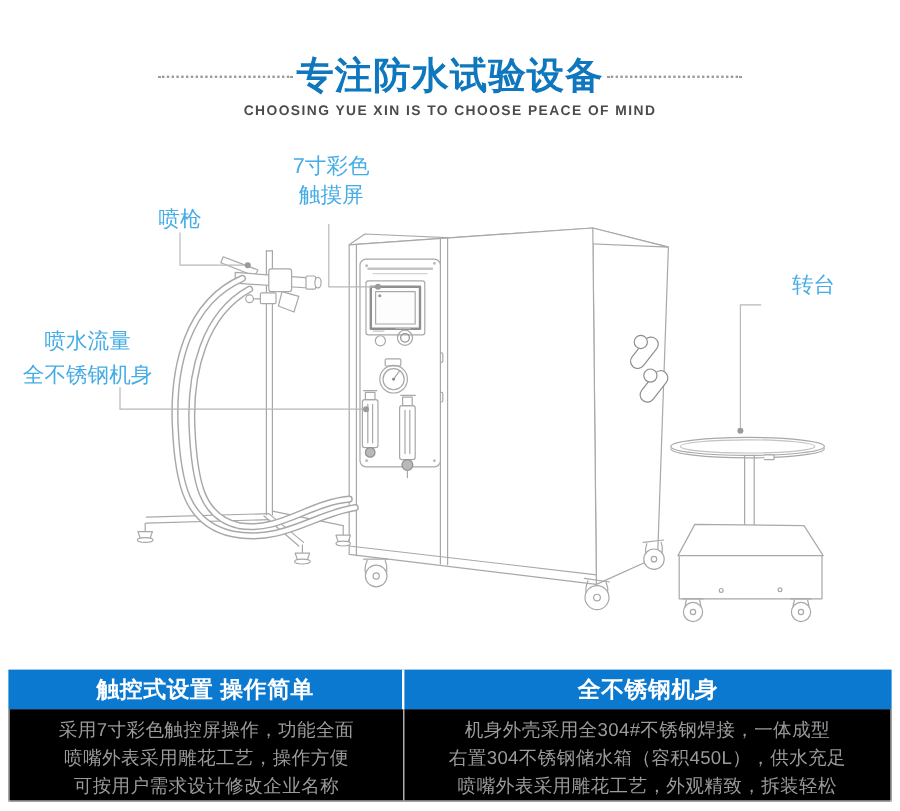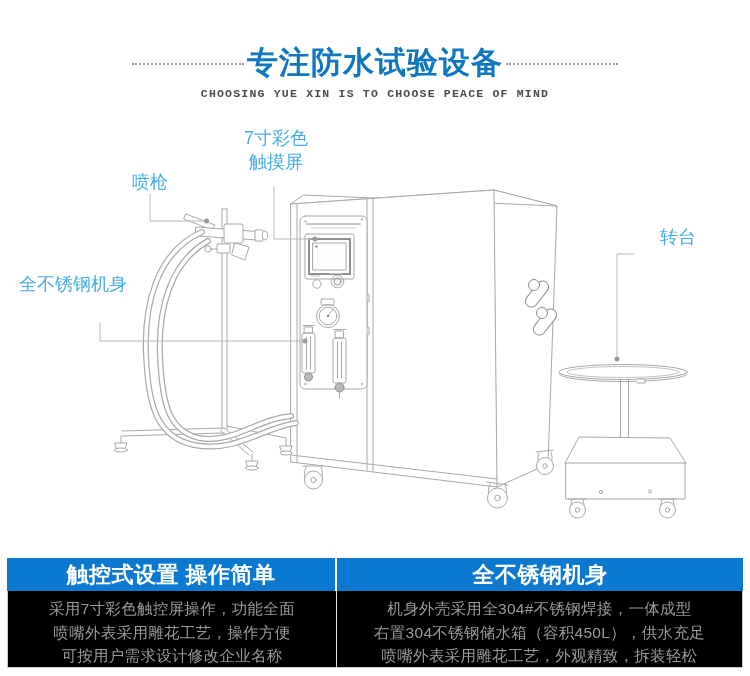--- a/index.html
+++ b/index.html
@@ -8,36 +8,36 @@
     position:relative; width:750px; height:676px; margin:0 auto;
     background:#fff; overflow:hidden;
     font-family:"Liberation Sans", sans-serif;
   }
   
   .hdr { position:absolute; top:0; left:0; width:750px; text-align:center; }
   .title-row { display:flex; align-items:center; justify-content:center; gap:3px; padding-top:46px; }
   .dots { width:112px; height:0; border-top:2px dotted #9a9a9a; margin-top:2px; }
   .page-title { font-size:31px; font-weight:bold; color:#0e77be; letter-spacing:1px; line-height:34px; }
   .subtitle {
-    margin-top:7px; font-family:Liberation Mono, monospace; font-weight:700;
+    margin-top:7px; font-family:Liberation Sans, sans-serif; font-weight:700;
     font-size:11.5px; letter-spacing:1.2px; color:#4b4b4b;
   }
   
   .diagram-svg { position:absolute; left:0; top:0; width:750px; height:676px; }
   .lbl { position:absolute; color:#45ace5; text-align:center; }
   .lbl-gun       { left:128px; top:171px; width:44px;  font-size:18px; line-height:22px; }
   .lbl-screen    { left:235px; top:126px; width:82px;  font-size:18px; line-height:24px; }
   .lbl-flow      { left:3px;   top:270px; width:140px; font-size:18px; line-height:28px; }
   .lbl-turntable { left:634px; top:225px; width:88px;  font-size:18px; line-height:25px; }
   
   .features { position:absolute; left:7px; top:558px; width:736px; }
   .feat-header { display:flex; height:33px; background:#0b79d0; }
   .feat-header .cell {
     display:flex; align-items:center; justify-content:center;
-    color:#fff; font-size:22px; font-weight:bold; letter-spacing:0.5px;
+    color:#fff; font-size:19px; font-weight:bold; letter-spacing:0.5px;
   }
   .feat-header .cell.left  { width:328px; }
   .feat-header .cell.right { flex:1; }
   .feat-header .vdiv { width:2px; background:#fff; }
   .feat-body {
     display:flex; height:77px; background:#000000;
     border:1px solid #ccc; border-top:none;
   }
   .feat-body .col { padding-top:6px; }
   .feat-body .col.left  { width:329px; border-right:1px solid #dadada; }
@@ -229,20 +229,21 @@
   </svg>
 
   <div class="lbl lbl-gun">
     <div>喷枪</div>
   </div>
   <div class="lbl lbl-screen">
     <div>7寸彩色</div>
     <div>触摸屏</div>
   </div>
   <div class="lbl lbl-flow">
+    <div>喷水流量</div>
     <div>全不锈钢机身</div>
   </div>
   <div class="lbl lbl-turntable">
     <div>转台</div>
   </div>
 
   <section class="features">
     <div class="feat-header">
       <div class="cell left">触控式设置 操作简单</div>
       <div class="vdiv"></div>

